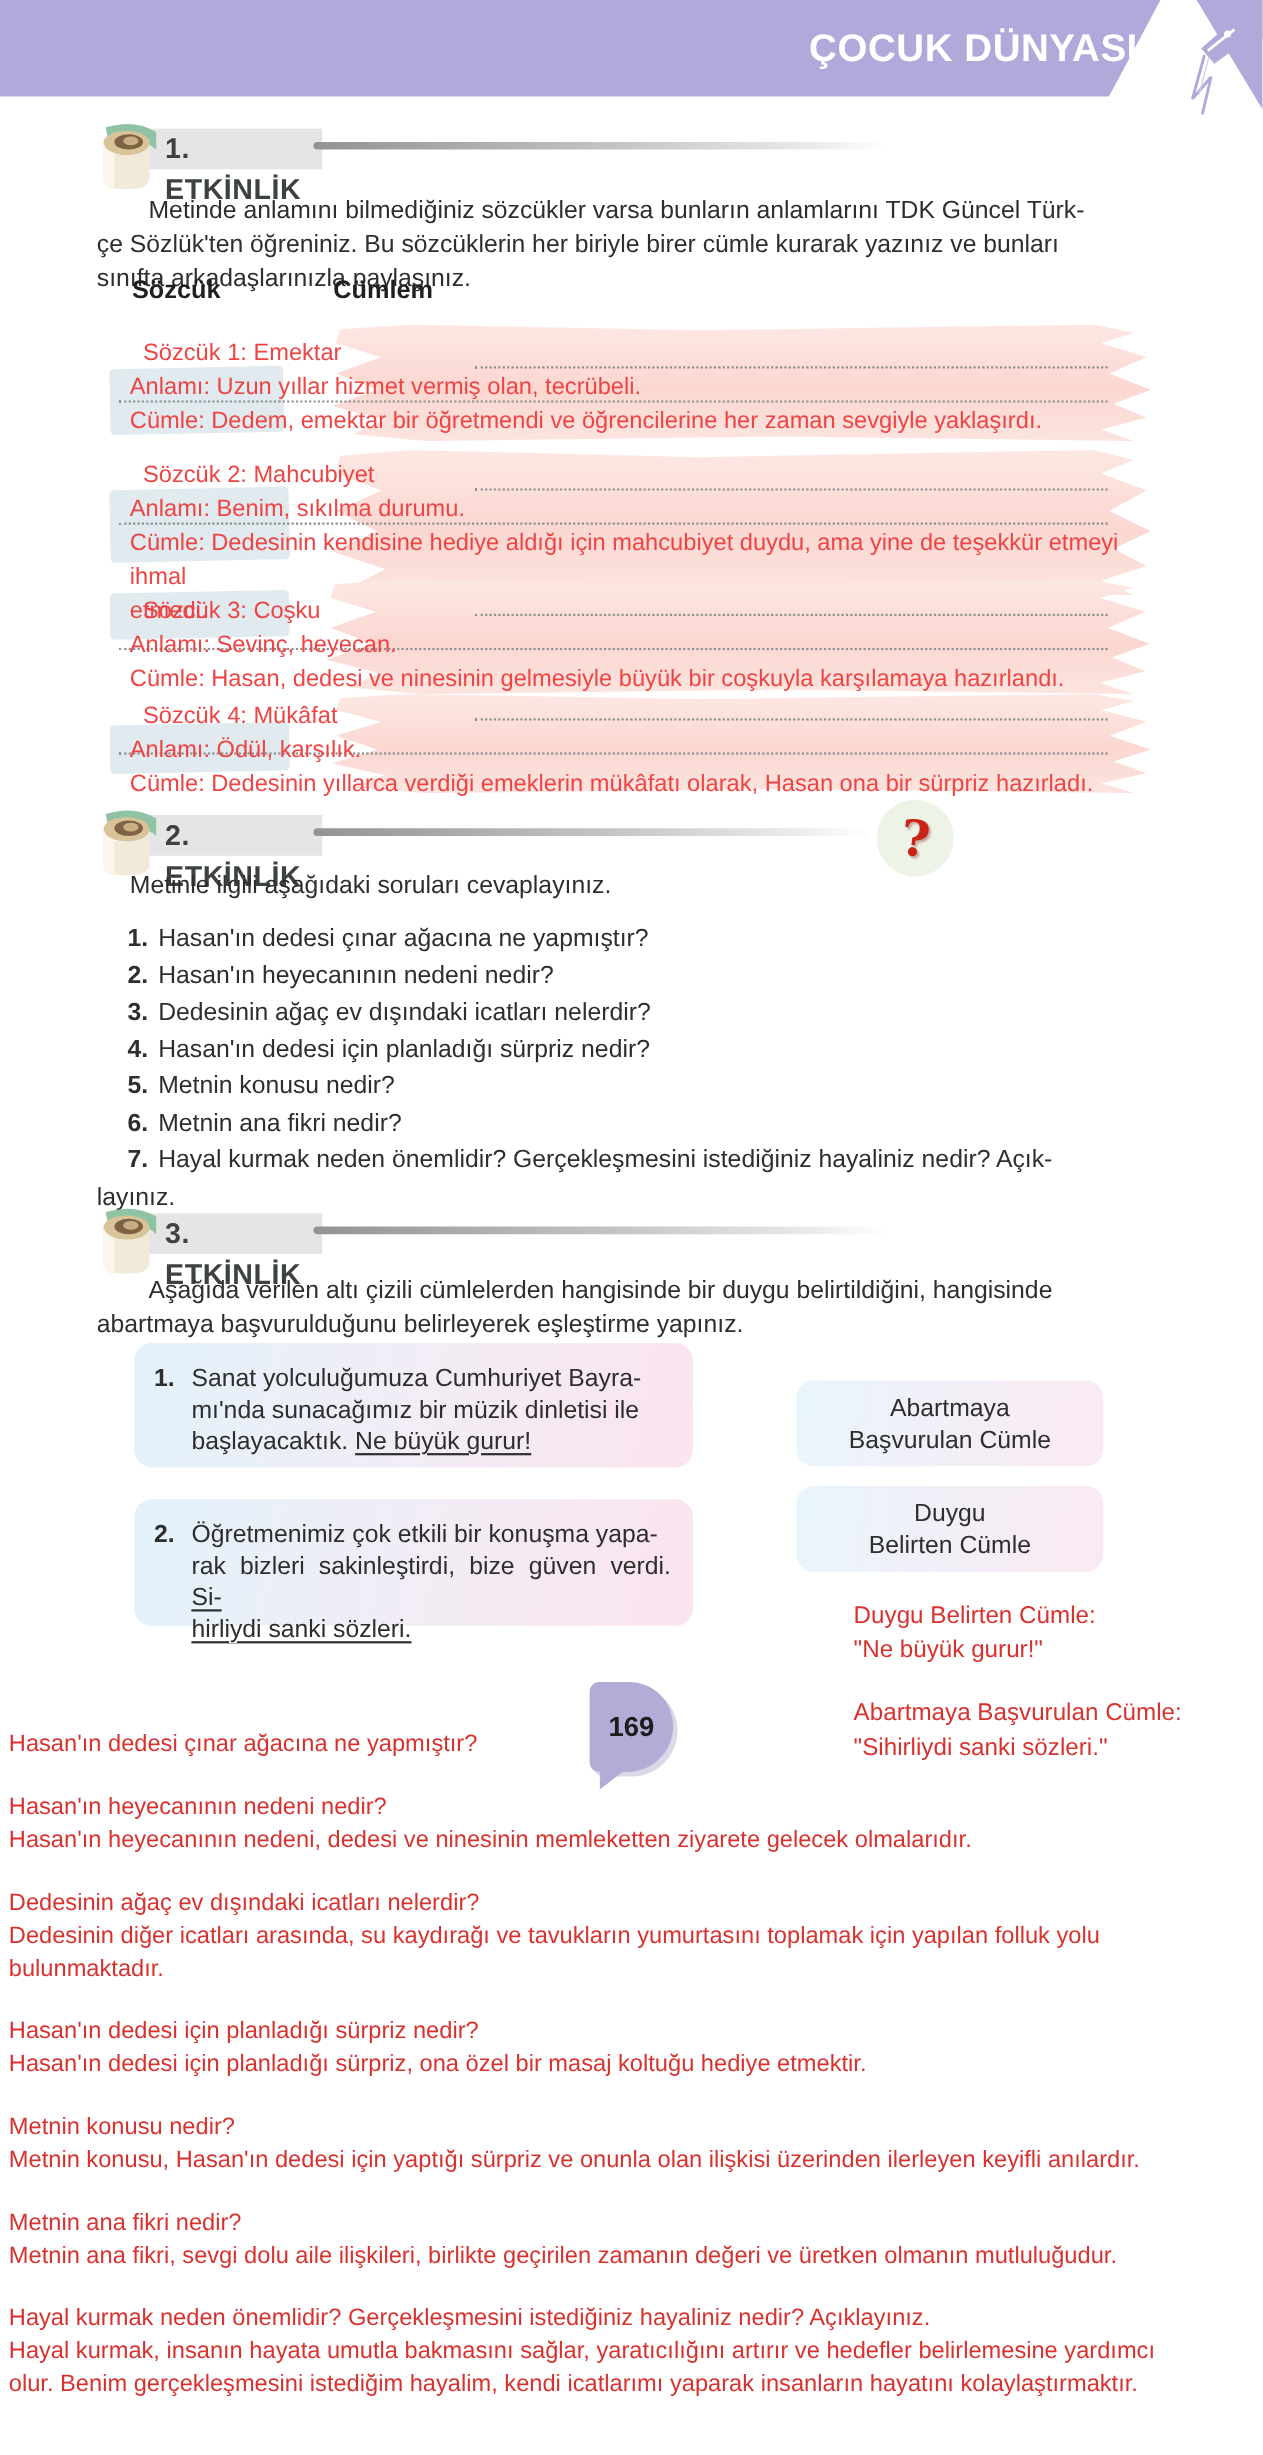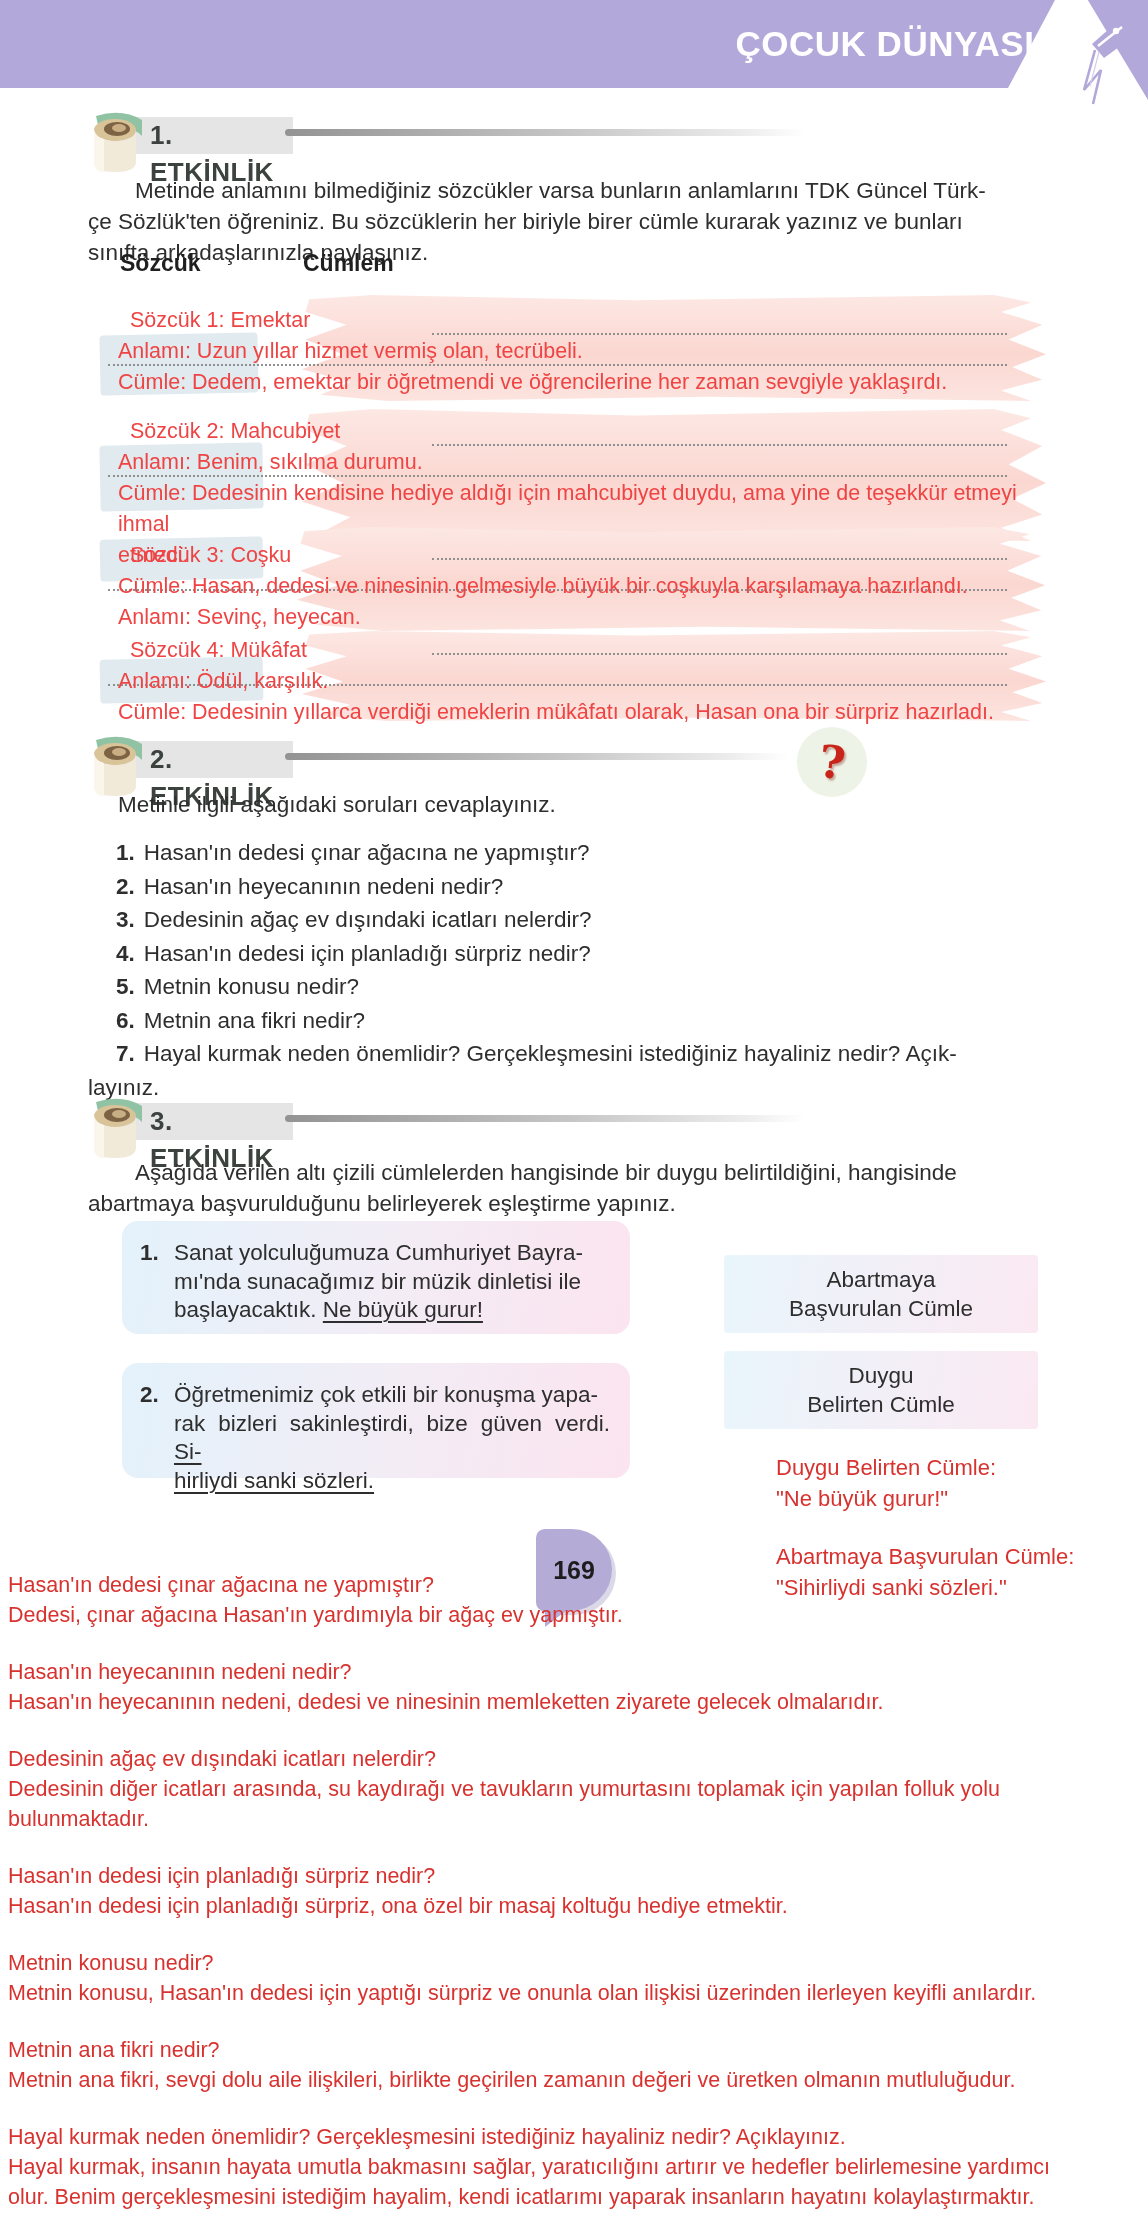--- a/index.html
+++ b/index.html
@@ -108,21 +108,21 @@
     background:linear-gradient(100deg,#e3f2fb 0%,#f3ecf5 55%,#fbe4ef 100%);
     color:#2e2e2e; font-size:22.5px; line-height:28.5px;
     padding:18px 20px 0 52px; text-align:justify;
   }
   .ib1 { top:1221px; height:113px; }
   .ib2 { top:1363px; height:115px; }
   .itembox .num { position:absolute; left:18px; top:18px; font-weight:bold; }
   .itembox .txt { white-space:pre-line; }
   .und { text-decoration:underline; text-underline-offset:4px; text-decoration-thickness:2px; }
   .matchbox {
-    position:absolute; left:724px; width:314px; height:78px; border-radius:4px;
+    position:absolute; left:724px; width:279px; height:78px; border-radius:16px;
     background:linear-gradient(100deg,#e9f5fc,#fbe9f2);
     color:#2e2e2e; font-size:22.5px; line-height:29px; text-align:center;
     white-space:pre-line; display:flex; align-items:center; justify-content:center;
   }
   .mb1 { top:1255px; } .mb2 { top:1351px; }
   .red-ans { position:absolute; left:776px; width:370px; color:#d8322f; font-size:22px; line-height:31px; }
   .ra1 { top:1452px; } .ra2 { top:1541px; }
 
   .page-badge {
     position:absolute; left:536px; top:1529px; width:76px; height:82px;
@@ -203,22 +203,22 @@
     <div class="line">Cümle: Dedem, emektar bir öğretmendi ve öğrencilerine her zaman sevgiyle yaklaşırdı.</div>
   </div>
   <div class="entry e2">
     <div class="line word">Sözcük 2: Mahcubiyet</div>
     <div class="line">Anlamı: Benim, sıkılma durumu.</div>
     <div class="line">Cümle: Dedesinin kendisine hediye aldığı için mahcubiyet duydu, ama yine de teşekkür etmeyi ihmal
 etmedi.</div>
   </div>
   <div class="entry e3">
     <div class="line word">Sözcük 3: Coşku</div>
+    <div class="line">Anlamı: Sevinç, heyecan.</div>
     <div class="line">Cümle: Hasan, dedesi ve ninesinin gelmesiyle büyük bir coşkuyla karşılamaya hazırlandı.</div>
-    <div class="line">Anlamı: Sevinç, heyecan.</div>
   </div>
   <div class="entry e4">
     <div class="line word">Sözcük 4: Mükâfat</div>
     <div class="line">Anlamı: Ödül, karşılık.</div>
     <div class="line">Cümle: Dedesinin yıllarca verdiği emeklerin mükâfatı olarak, Hasan ona bir sürpriz hazırladı.</div>
   </div>
 
   <div class="badge b2">2. ETKİNLİK</div>
   <div class="rule r2"></div>
   <svg class="scrollwrap s2">
@@ -274,21 +274,20 @@
   </div>
 
   <div class="page-badge">
     <span>169</span>
   </div>
   <div class="badge-tail"></div>
 
   <div class="qa">
     <div class="qa-item">
       <div class="qq">Hasan'ın dedesi çınar ağacına ne yapmıştır?</div>
-      <div class="a">Dedesi, çınar ağacına Hasan'ın yardımıyla bir ağaç ev yapmıştır.</div>
     </div>
     <div class="qa-item">
       <div class="qq">Hasan'ın heyecanının nedeni nedir?</div>
       <div class="a">Hasan'ın heyecanının nedeni, dedesi ve ninesinin memleketten ziyarete gelecek olmalarıdır.</div>
     </div>
     <div class="qa-item">
       <div class="qq">Dedesinin ağaç ev dışındaki icatları nelerdir?</div>
       <div class="a">Dedesinin diğer icatları arasında, su kaydırağı ve tavukların yumurtasını toplamak için yapılan folluk yolu
 bulunmaktadır.</div>
     </div>

